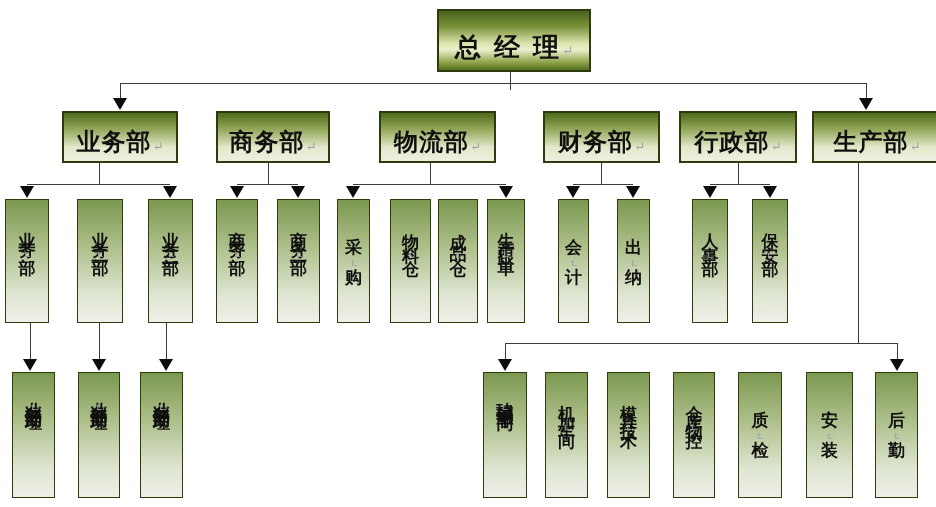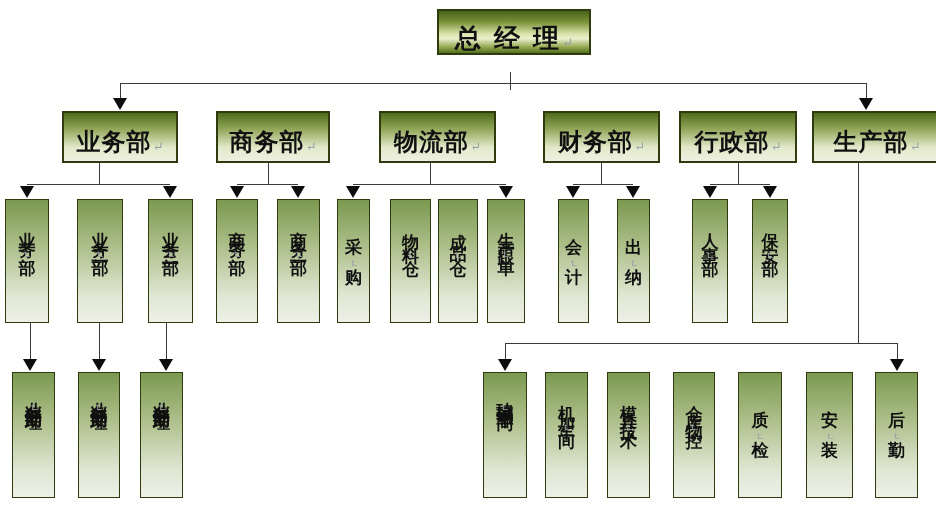--- a/index.html
+++ b/index.html
@@ -99,21 +99,21 @@
   <div class="arr" style="left:626px;top:186px;"></div>
   <div class="arr" style="left:703px;top:186px;"></div>
   <div class="arr" style="left:763px;top:186px;"></div>
 
   <div class="arr" style="left:23px;top:359px;"></div>
   <div class="arr" style="left:92px;top:359px;"></div>
   <div class="arr" style="left:159px;top:359px;"></div>
   <div class="arr" style="left:498px;top:359px;"></div>
   <div class="arr" style="left:890px;top:359px;"></div>
 
-  <div class="box lv1" style="left:437px;top:9px;width:154px;height:46px;">
+  <div class="box lv1" style="left:437px;top:9px;width:154px;height:63px;">
     <span class="htxt">总 经 理</span>
       <span class="hret">↵</span>
   </div>
 
   <div class="box lv2" style="left:62px;top:111px;width:116px;height:52px;">
     <span class="htxt">业务部</span>
       <span class="hret">↵</span>
   </div>
   <div class="box lv2" style="left:216px;top:111px;width:114px;height:52px;">
     <span class="htxt">商务部</span>

